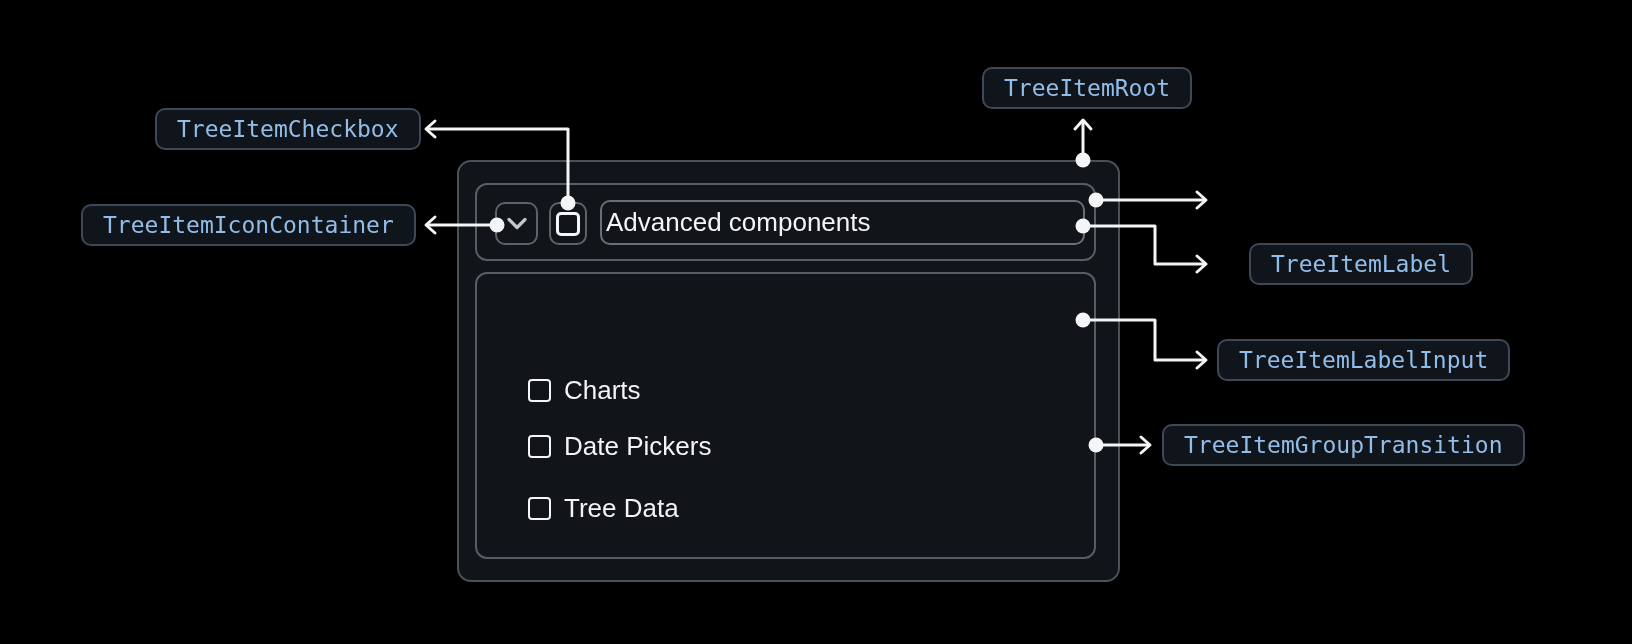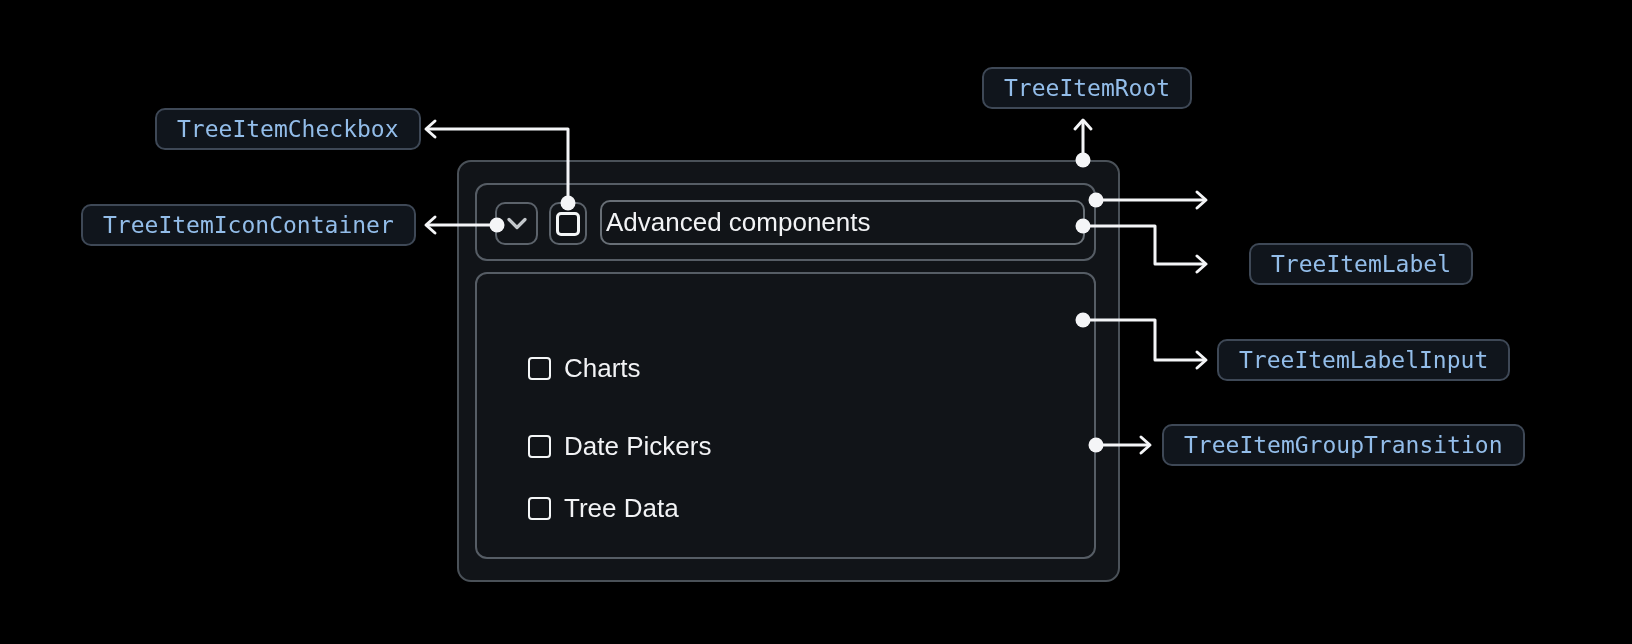--- a/index.html
+++ b/index.html
@@ -80,21 +80,21 @@
     margin-left:3px;
   }
   .row-static{
     position:absolute;left:51px;height:56px;display:flex;align-items:center;gap:13px;
     color:var(--text-primary);font-size:26px;
   }
   .row-static .cb-static{
     display:inline-block;width:23px;height:23px;flex:0 0 23px;
     border:2.5px solid var(--checkbox-color);border-radius:4px;
   }
-  .r1{top:66px;} .r2{top:144px;} .r3{top:206px;}
+  .r1{top:88px;} .r2{top:144px;} .r3{top:206px;}
   
   .badge{
     position:absolute;z-index:2;white-space:nowrap;
     background:var(--badge-bg);border:2px solid var(--badge-border);
     border-radius:10px;padding:6px 20px;
     font-family:"DejaVu Sans Mono",monospace;font-size:23px;line-height:26px;
     color:var(--badge-text);
     text-align:center;
   }
   .b-root{left:982px;top:67px;}

